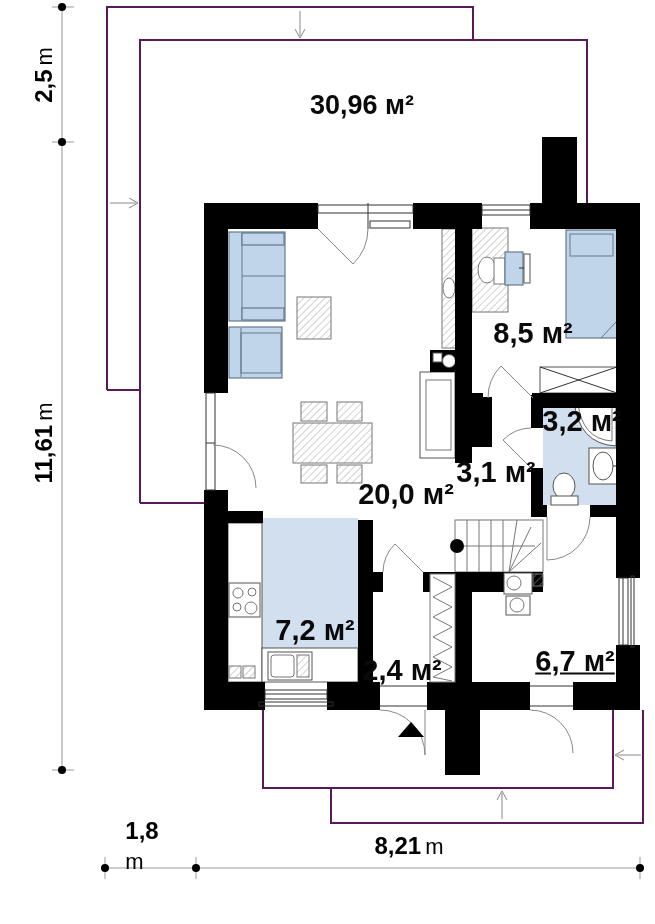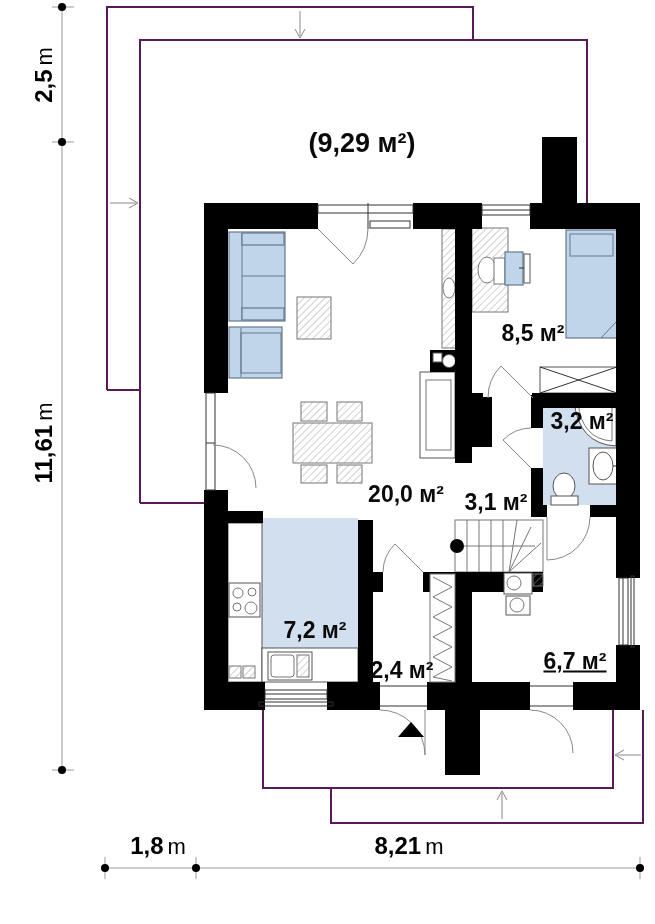--- a/index.html
+++ b/index.html
@@ -16,21 +16,21 @@
   .ht  {fill:url(#hatch);stroke:#777;stroke-width:1;}
   .ln  {fill:none;stroke:#333;stroke-width:1;}
   .lng {fill:none;stroke:#777;stroke-width:1;}
   .arc {fill:none;stroke:#888;stroke-width:1;}
   .pp  {fill:none;stroke:var(--roof,#5a1a5a);stroke-width:2;}
   .pa  {fill:none;stroke:#888;stroke-width:1;}
   .dm  {stroke:#999;stroke-width:1;fill:none;}
   .dot {fill:#000;stroke:none;}
   
   .lbl{position:absolute;transform:translate(-50%,-50%);white-space:nowrap;
-       font-weight:bold;font-size:23px;color:#0a0a0a;letter-spacing:0;}
+       font-weight:bold;font-size:29px;color:#0a0a0a;letter-spacing:0;}
   .lbl.big{font-size:27px;}
   .dimlbl{position:absolute;transform:translate(-50%,-50%);white-space:nowrap;
        font-size:24px;color:#000;display:flex;align-items:baseline;gap:4px;}
   .dimlbl .num{font-weight:bold;}
   .dimlbl .unit{font-weight:normal;font-size:22px;}
   .dimlbl.vert{transform:translate(-50%,-50%) rotate(-90deg);}
 </style>
 </head>
 <body>
 
@@ -304,39 +304,39 @@
       <rect class="fw" x="506" y="596" width="24" height="19"></rect>
       <circle class="fwg" cx="517" cy="605" r="7"></circle>
     </g>
     <g>
       <rect class="fwg" x="430" y="574" width="25" height="108" fill="#fff"></rect>
       <polyline class="lng" points="433,577 452,587 433,597 452,607 433,617 452,627 433,637 452,647 433,657 452,667 433,677 452,681"></polyline>
     </g>
   </g>
 </svg>
 
-<div class="lbl big" style="left:362px;top:143px;">(9,29 м²)</div>
+<div class="lbl big" style="left:362px;top:105px;">30,96 м²</div>
 
 <div class="lbl" style="left:406px;top:494px;">20,0 м²</div>
 <div class="lbl" style="left:533px;top:333px;">8,5 м²</div>
 <div class="lbl" style="left:582px;top:421px;">3,2 м²</div>
-<div class="lbl" style="left:496px;top:502px;">3,1 м²</div>
+<div class="lbl" style="left:496px;top:472px;">3,1 м²</div>
 <div class="lbl" style="left:315px;top:630px;">7,2 м²</div>
 <div class="lbl" style="left:402px;top:670px;">2,4 м²</div>
 <div class="lbl" style="left:575px;top:661px;text-decoration:underline;">6,7 м²</div>
 
 <div class="dimlbl vert" style="left:44px;top:75px;">
   <span class="num">2,5</span>
       <span class="unit">m</span>
 </div>
 <div class="dimlbl vert" style="left:44px;top:443px;">
   <span class="num">11,61</span>
       <span class="unit">m</span>
 </div>
-<div class="dimlbl" style="left:158px;top:846px;">
+<div class="dimlbl" style="left:142px;top:846px;flex-direction:column;">
   <span class="num">1,8</span>
       <span class="unit">m</span>
 </div>
 <div class="dimlbl" style="left:409px;top:846px;text-align:right;">
   <span class="num">8,21</span>
       <span class="unit">m</span>
 </div>
 </div>
 
 </body></html>

